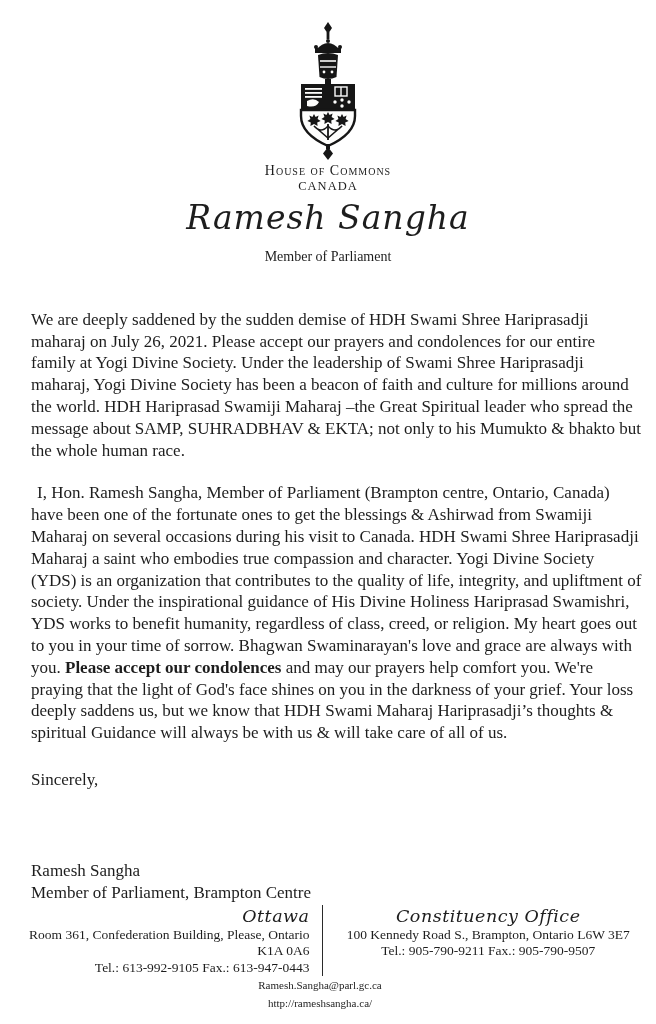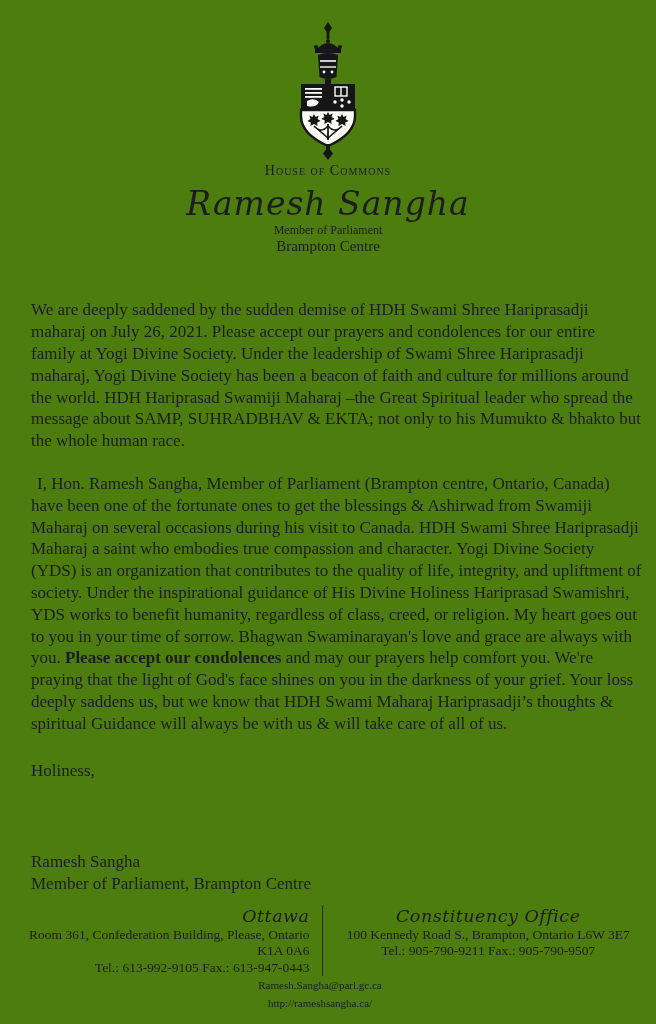--- a/index.html
+++ b/index.html
@@ -1,31 +1,31 @@
 <!DOCTYPE html>
 <html><head>
 <meta charset="utf-8">
 <style>
   * { margin:0; padding:0; box-sizing:border-box; }
   html,body { background:#e9e9e9; }
   .page {
     width:656px; height:1024px; margin:0 auto; position:relative;
-    background:#4d7c0f; color:#1d1d1d; overflow:hidden;
+    background:#ffffff; color:#1d1d1d; overflow:hidden;
     font-family:"Liberation Serif", serif;
   }
   .letterhead { text-align:center; padding-top:22px; }
   .crest { display:block; margin:0 auto 4px auto; }
   .org-en { font-variant:small-caps; font-size:14px; letter-spacing:1px; line-height:1.05; }
   .org-fr { font-variant:small-caps; font-size:13px; letter-spacing:1px; line-height:1.1; }
   .org-country { font-size:12.5px; letter-spacing:1px; line-height:1.15; }
   .mp-script {
     font-family:"DejaVu Serif", serif; font-style:italic;
     font-size:33px; line-height:1.05; margin-top:8px; letter-spacing:1px;
   }
-  .mp-title { font-size:12px; line-height:1.15; margin-top:3px; }
+  .mp-title { font-size:14px; line-height:1.15; margin-top:13px; }
   .mp-riding { font-size:15px; line-height:1.15; }
 
   .letter-body { margin:44px 13px 0 31px; font-size:17px; line-height:21.8px; }
   .para { margin-bottom:21px; }
   .para-2 { text-indent:6px; }
   .bold { font-weight:bold; }
   .closing { margin:26px 31px 0 31px; font-size:17px; }
   .signature-block { margin:70px 31px 0 31px; font-size:17px; line-height:22px; }
 
   .footer { position:absolute; left:0; right:16px; bottom:12px; }
@@ -82,31 +82,31 @@
         <path d="M31 90 l1.6 3 3 -1.4 -1 3.4 3 2 -3.4 1.4 0.4 3.6 -3.6 -2 -3.6 2 0.4 -3.6 -3.4 -1.4 3 -2 -1 -3.4 3 1.4 z"></path>
         <path d="M45 92 l1.6 3 3 -1.4 -1 3.4 3 2 -3.4 1.4 0.4 3.6 -3.6 -2 -3.6 2 0.4 -3.6 -3.4 -1.4 3 -2 -1 -3.4 3 1.4 z"></path>
         <path d="M17 104 Q24 112 31 104 Q38 112 45 104 L31 116 Z" fill="none" stroke="#161616" stroke-width="1.6"></path>
         <line x1="31" y1="102" x2="31" y2="118" stroke="#161616" stroke-width="1.8"></line>
       </g>
 
       <rect x="29" y="122" width="4" height="5"></rect>
       <path d="M31 125 l5 6.5 -5 6.5 -5 -6.5 z"></path>
     </svg>
     <div class="org-en">House of Commons</div>
+    <div class="org-country">CANADA</div>
     <div class="mp-script">Ramesh Sangha</div>
     <div class="mp-title">Member of Parliament</div>
-    <div class="mp-riding">Brampton Centre</div>
   </div>
 
   <div class="letter-body">
     <p class="para para-1">We are deeply saddened by the sudden demise of HDH Swami Shree Hariprasadji maharaj on July 26, 2021. Please accept our prayers and condolences for our entire family at Yogi Divine Society. Under the leadership of Swami Shree Hariprasadji maharaj, Yogi Divine Society has been a beacon of faith and culture for millions around the world. HDH Hariprasad Swamiji Maharaj –the Great Spiritual leader who spread the message about SAMP, SUHRADBHAV &amp; EKTA; not only to his Mumukto &amp; bhakto but the whole human race.</p>
     <p class="para para-2"><span>I, Hon. Ramesh Sangha, Member of Parliament (Brampton centre, Ontario, Canada) have been one of the fortunate ones to get the blessings &amp; Ashirwad from Swamiji Maharaj on several occasions during his visit to Canada. HDH Swami Shree Hariprasadji Maharaj a saint who embodies true compassion and character. Yogi Divine Society (YDS) is an organization that contributes to the quality of life, integrity, and upliftment of society. Under the inspirational guidance of His Divine Holiness Hariprasad Swamishri, YDS works to benefit humanity, regardless of class, creed, or religion. My heart goes out to you in your time of sorrow. Bhagwan Swaminarayan's love and grace are always with you. </span><span class="bold">Please accept our condolences</span><span> and may our prayers help comfort you. We're praying that the light of God's face shines on you in the darkness of your grief. Your loss deeply saddens us, but we know that HDH Swami Maharaj Hariprasadji’s thoughts &amp; spiritual Guidance will always be with us &amp; will take care of all of us.</span></p>
   </div>
 
-  <div class="closing">Holiness,</div>
+  <div class="closing">Sincerely,</div>
 
   <div class="signature-block">
     <div>Ramesh Sangha</div>
     <div>Member of Parliament, Brampton Centre</div>
   </div>
 
   <div class="footer">
     <div class="footer-cols">
       <div class="f-col f-left">
         <div class="f-heading">Ottawa</div>

